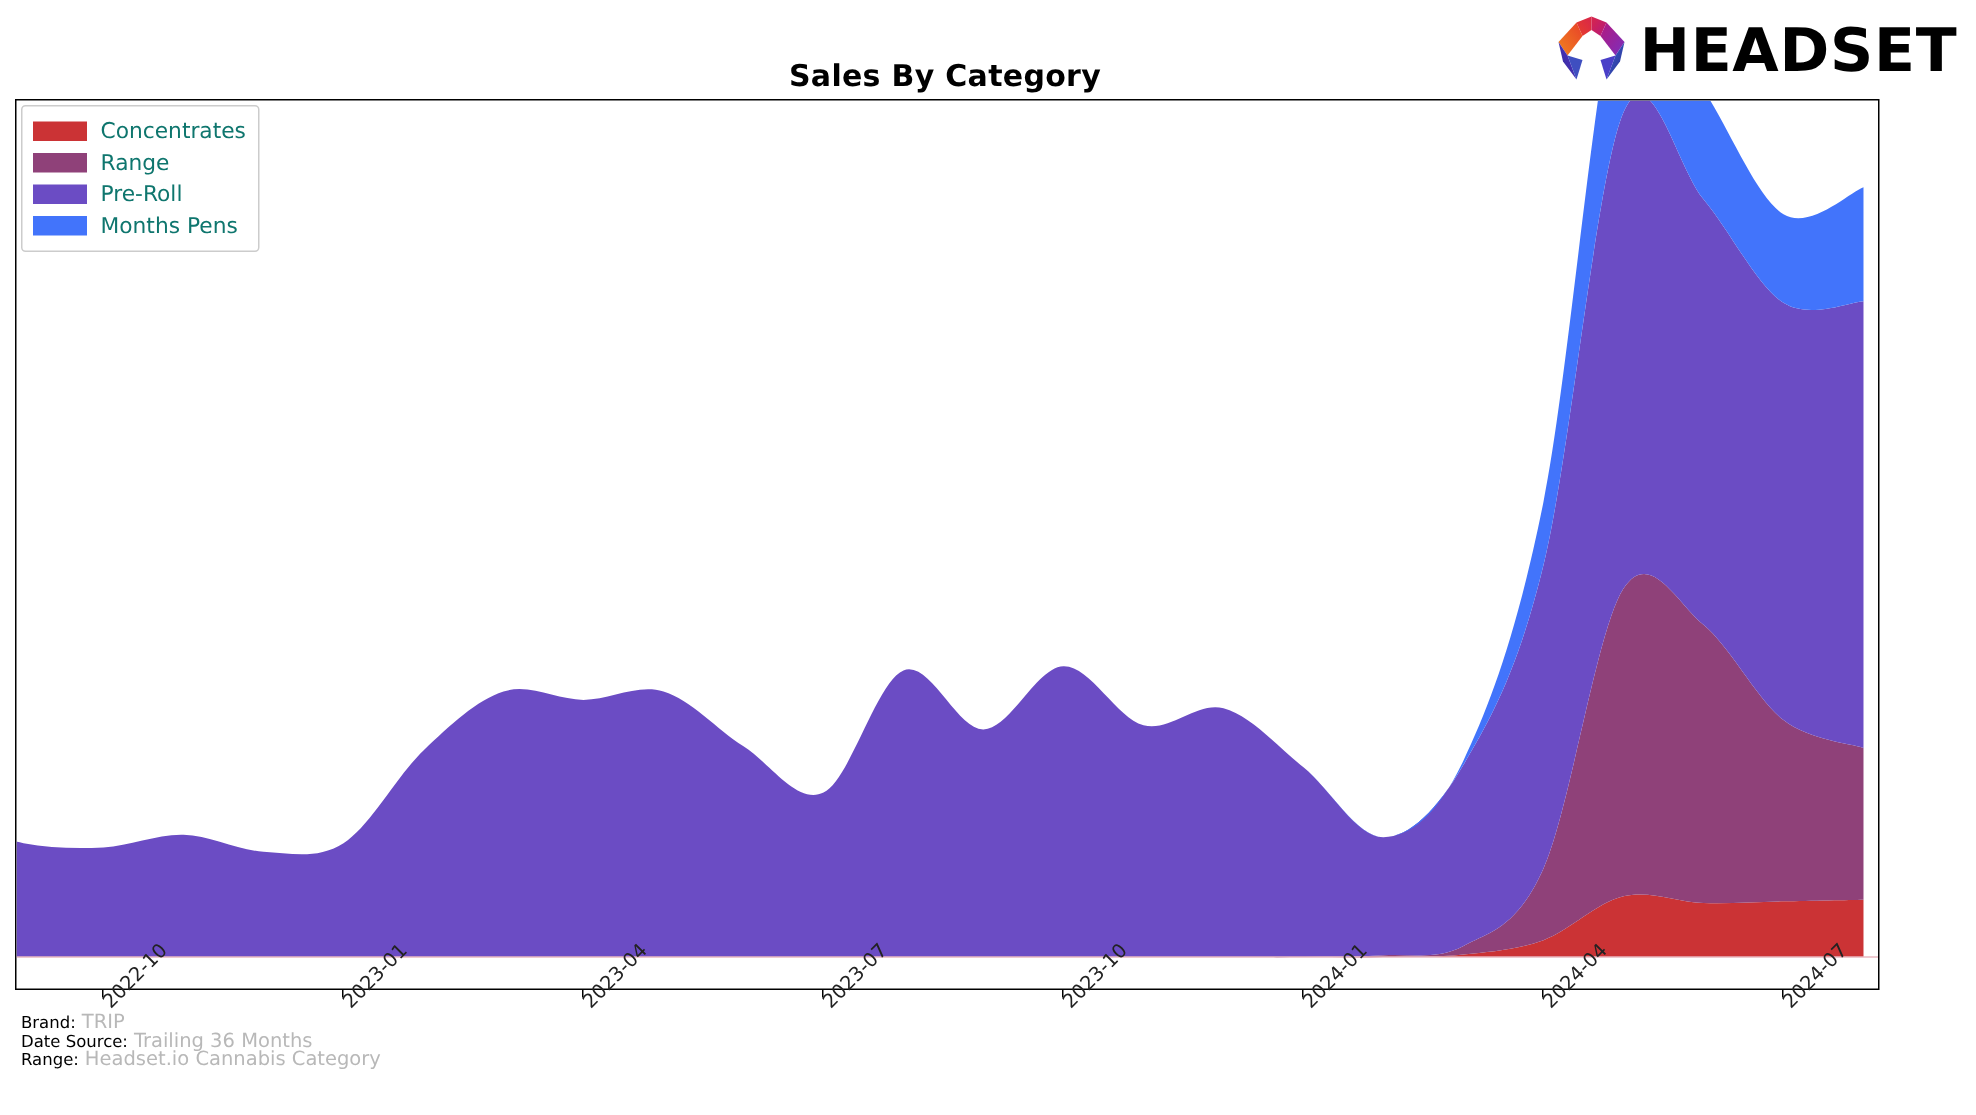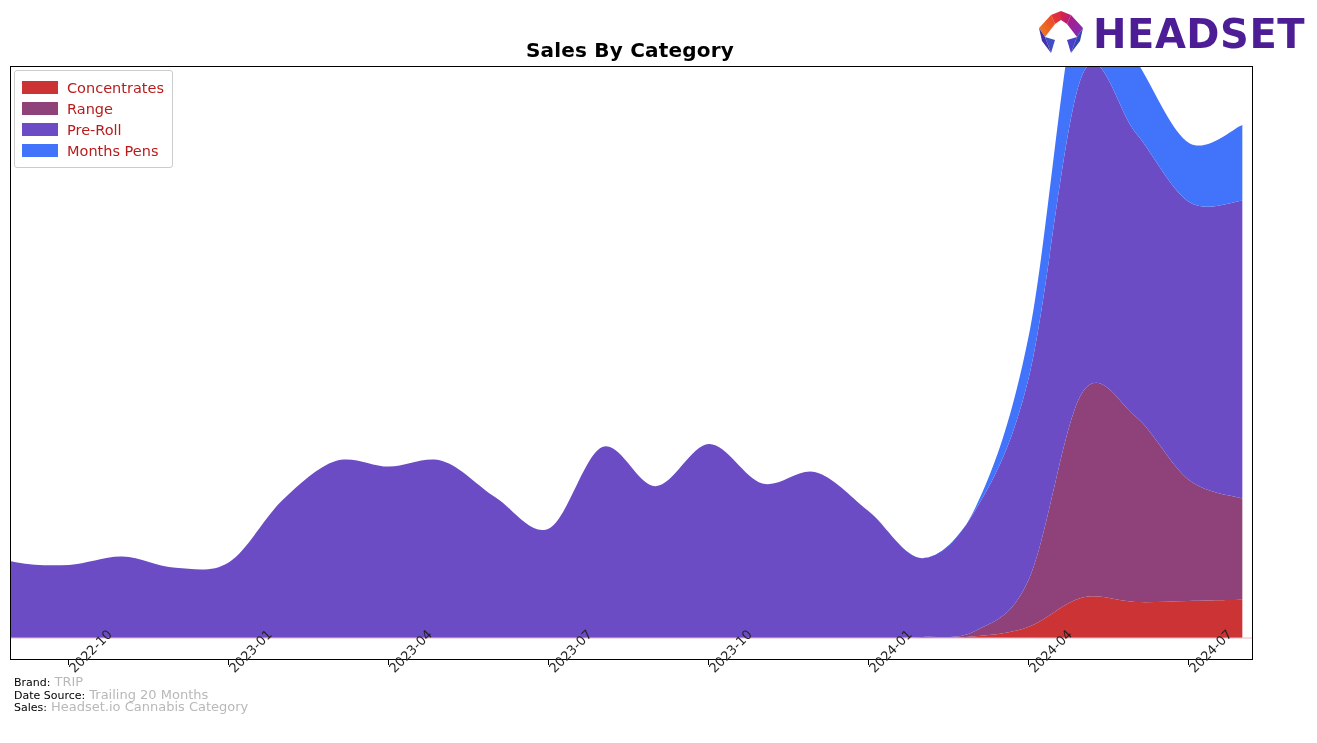--- a/index.html
+++ b/index.html
@@ -35,21 +35,21 @@
     position: absolute;
     right: 12px;
     top: 9px;
     display: flex;
     align-items: center;
     gap: 7px;
   }
   #brand-logo .logo-text {
     font-size: 40px;
     font-weight: 700;
-    color: #4c1d95;
+    color: #000000;
     letter-spacing: 0.5px;
     line-height: 1;
     font-family: "DejaVu Sans", "Liberation Sans", sans-serif;
   }
   
   #plot-frame {
     position: absolute;
     left: 10px;
     top: 66px;
     width: 1243px;
@@ -81,21 +81,21 @@
     height: 21px;
   }
   .legend-swatch {
     width: 36px;
     height: 13px;
     margin-right: 9px;
     flex: 0 0 auto;
   }
   .legend-label {
     font-size: 14.5px;
-    color: #b91c1c;
+    color: #0f766e;
     white-space: nowrap;
   }
   
   .tick-mark {
     position: absolute;
     width: 1px;
     height: 5px;
     background: #000000;
     top: 660px;
   }
@@ -237,21 +237,21 @@
       </div>
     </div>
 
   <div id="footer">
       <div class="footer-row">
         <span class="footer-key">Brand:</span>
         <span class="footer-val">TRIP</span>
       </div>
       <div class="footer-row">
         <span class="footer-key">Date Source:</span>
-        <span class="footer-val">Trailing 20 Months</span>
+        <span class="footer-val">Trailing 36 Months</span>
       </div>
       <div class="footer-row">
-        <span class="footer-key">Sales:</span>
+        <span class="footer-key">Range:</span>
         <span class="footer-val">Headset.io Cannabis Category</span>
       </div>
     </div>
 
 </div>
 
 </body></html>

